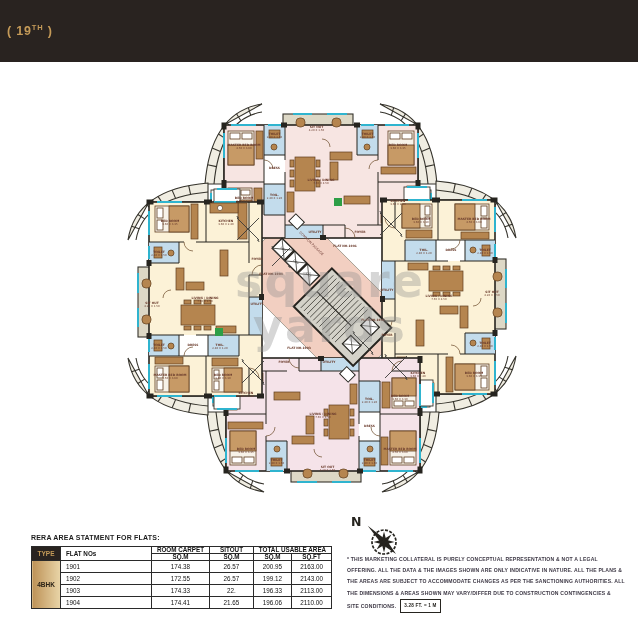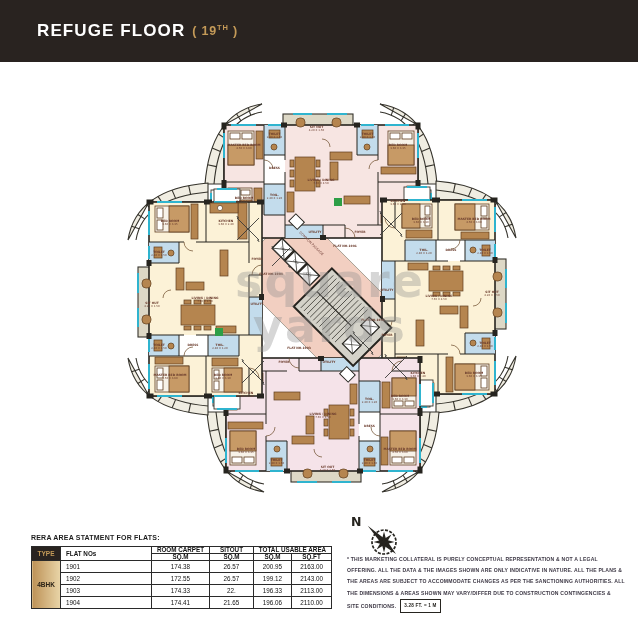--- a/index.html
+++ b/index.html
@@ -40,21 +40,20 @@
   #disclaimer .dline { height:11.2px; line-height:11.2px; white-space:nowrap; }
   #scale-box {
     display:inline-block; border:1px solid #26241f; font-size:4.6px;
     padding:0.5px 3px; margin-left:4px; color:#26241f;
   }
 </style>
 </head>
 <body>
 
 <header id="title-bar">
-  <span class="title">REFUGE FLOOR</span>
   <span class="floor"><span>( 19</span><sup>TH</sup><span> )</span></span>
 </header>
 
 <svg id="plan-svg" viewBox="0 0 638 638" width="638" height="638" xmlns="http://www.w3.org/2000/svg" font-family="'DejaVu Sans', sans-serif">
   <defs>
 
 <g id="arm">
   <g stroke="#35332c" stroke-width="1.1" fill="none">
     <path d="M262,104 Q211,112 205,184 L224,184 L224,125 Z" fill="#f0ede2"></path>
     <path d="M262,112 Q220,119 214,184"></path>

